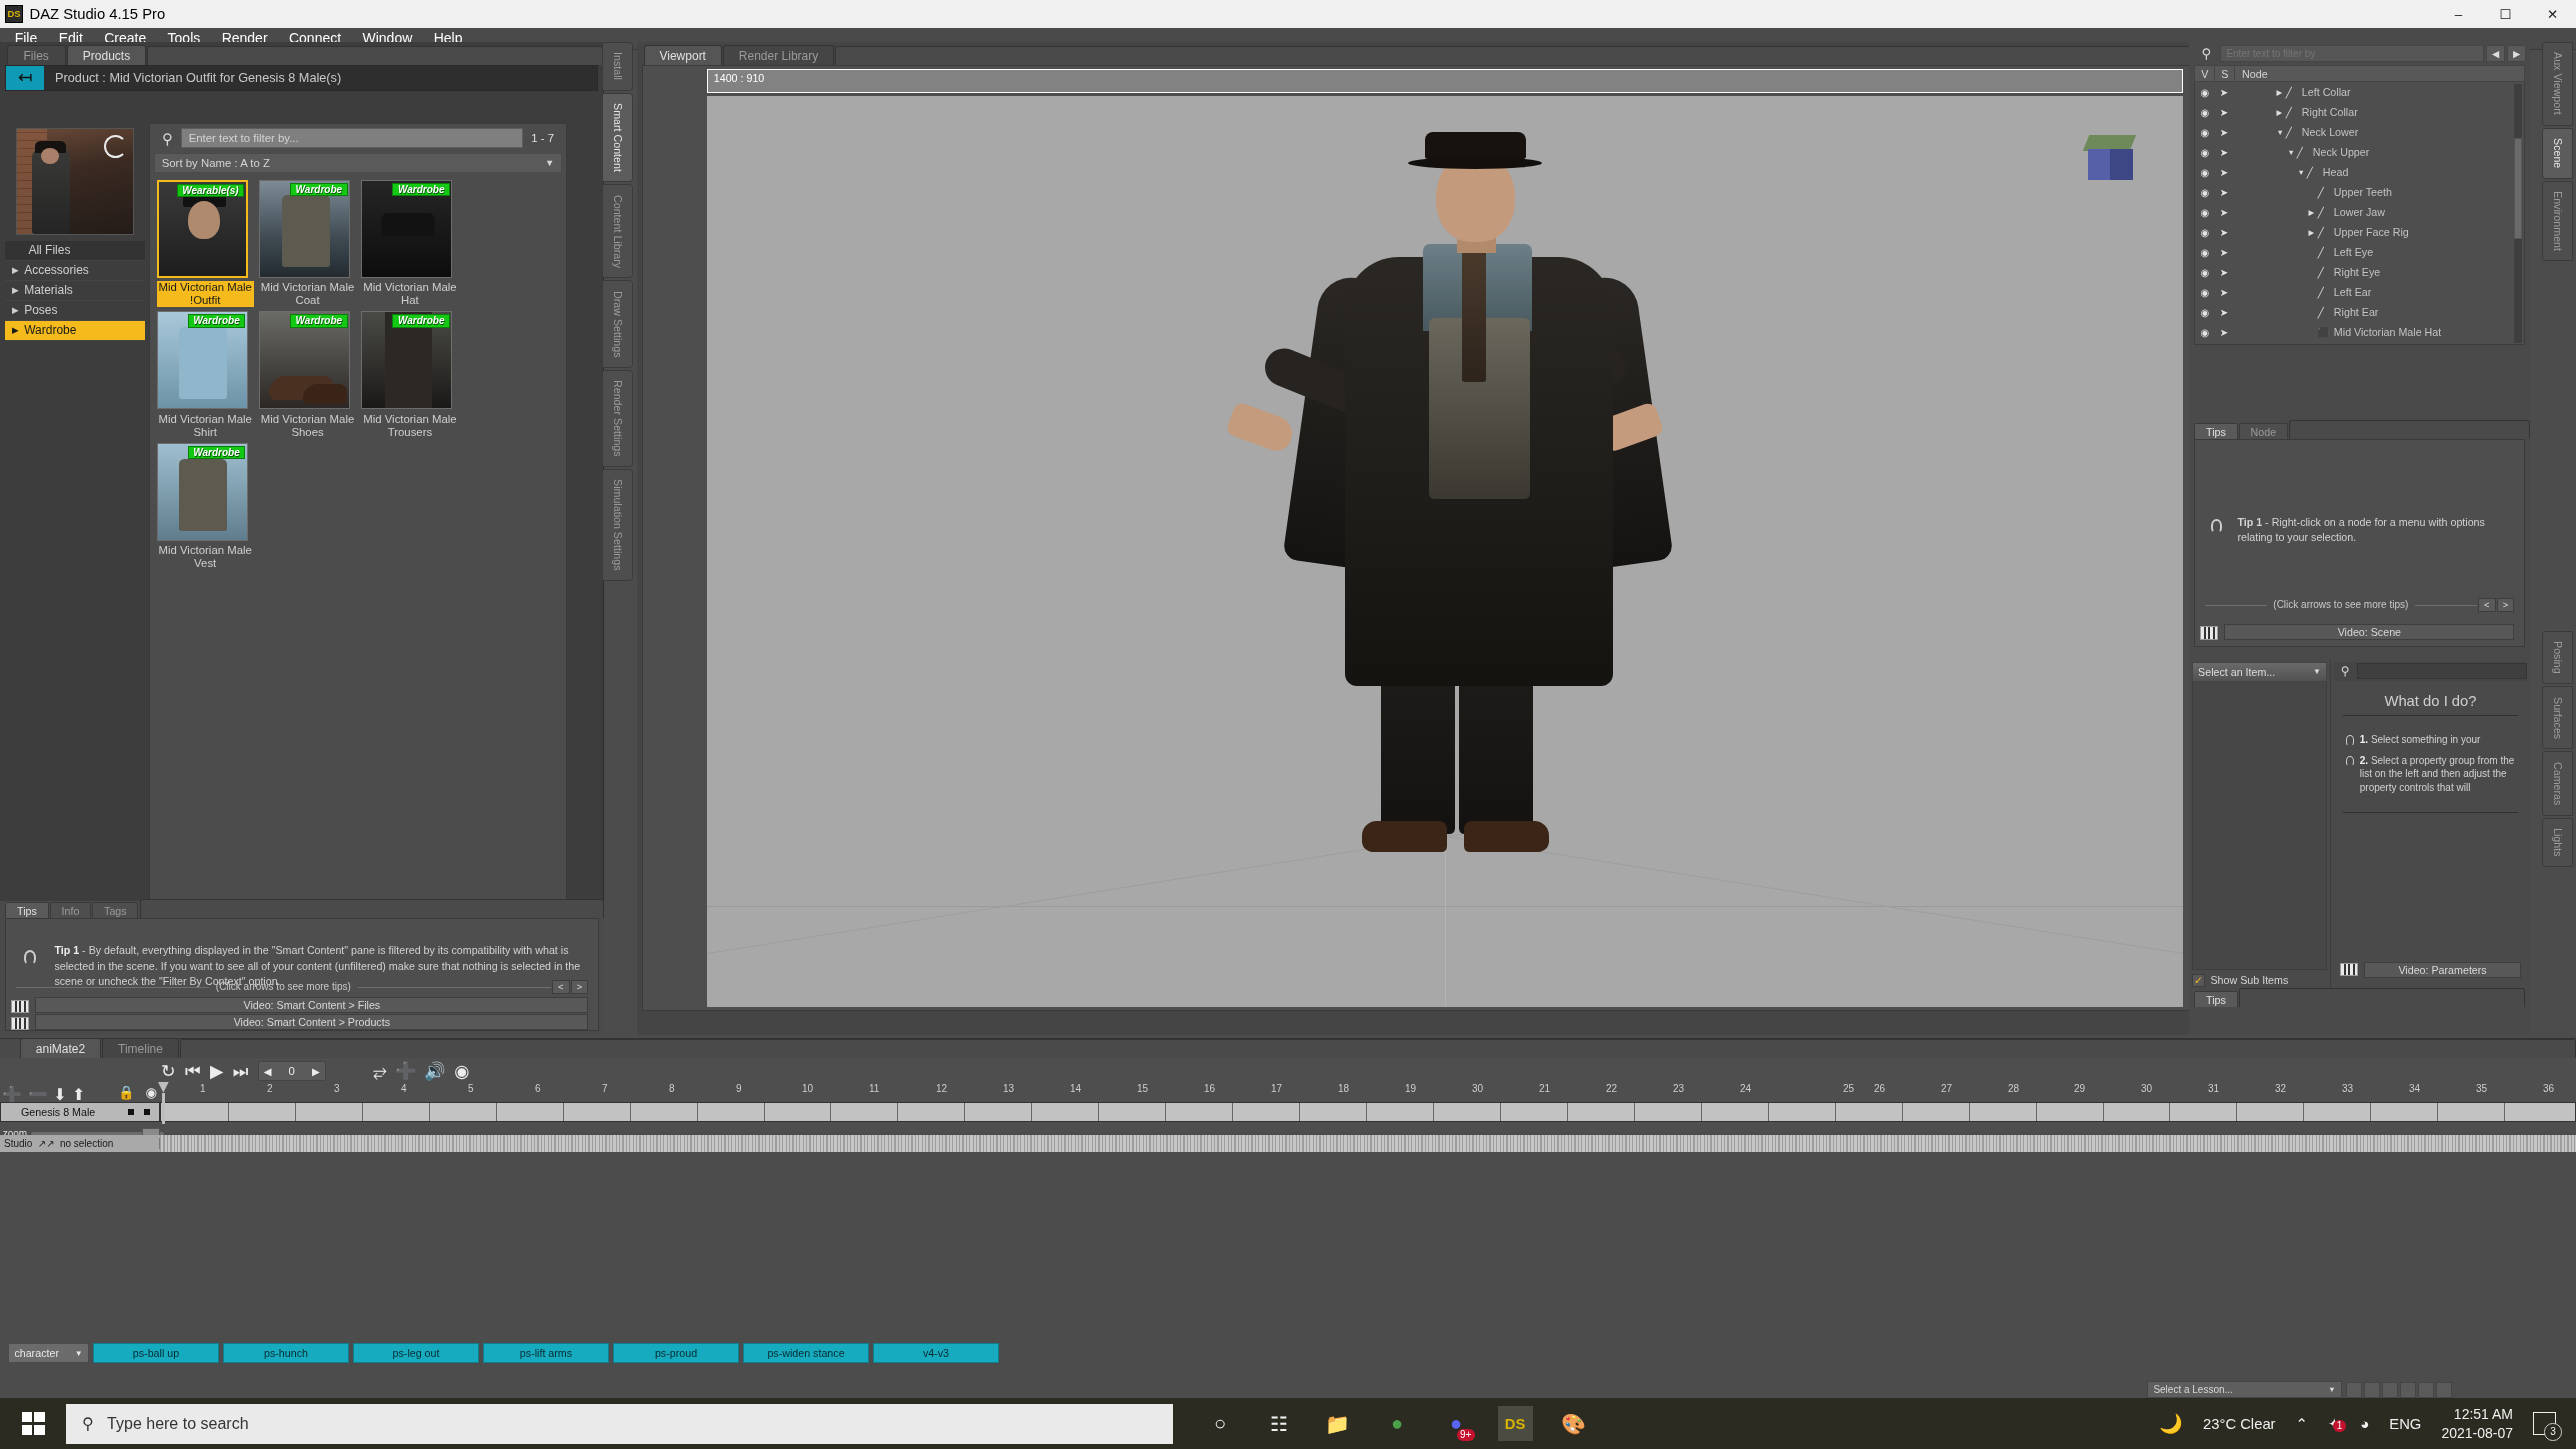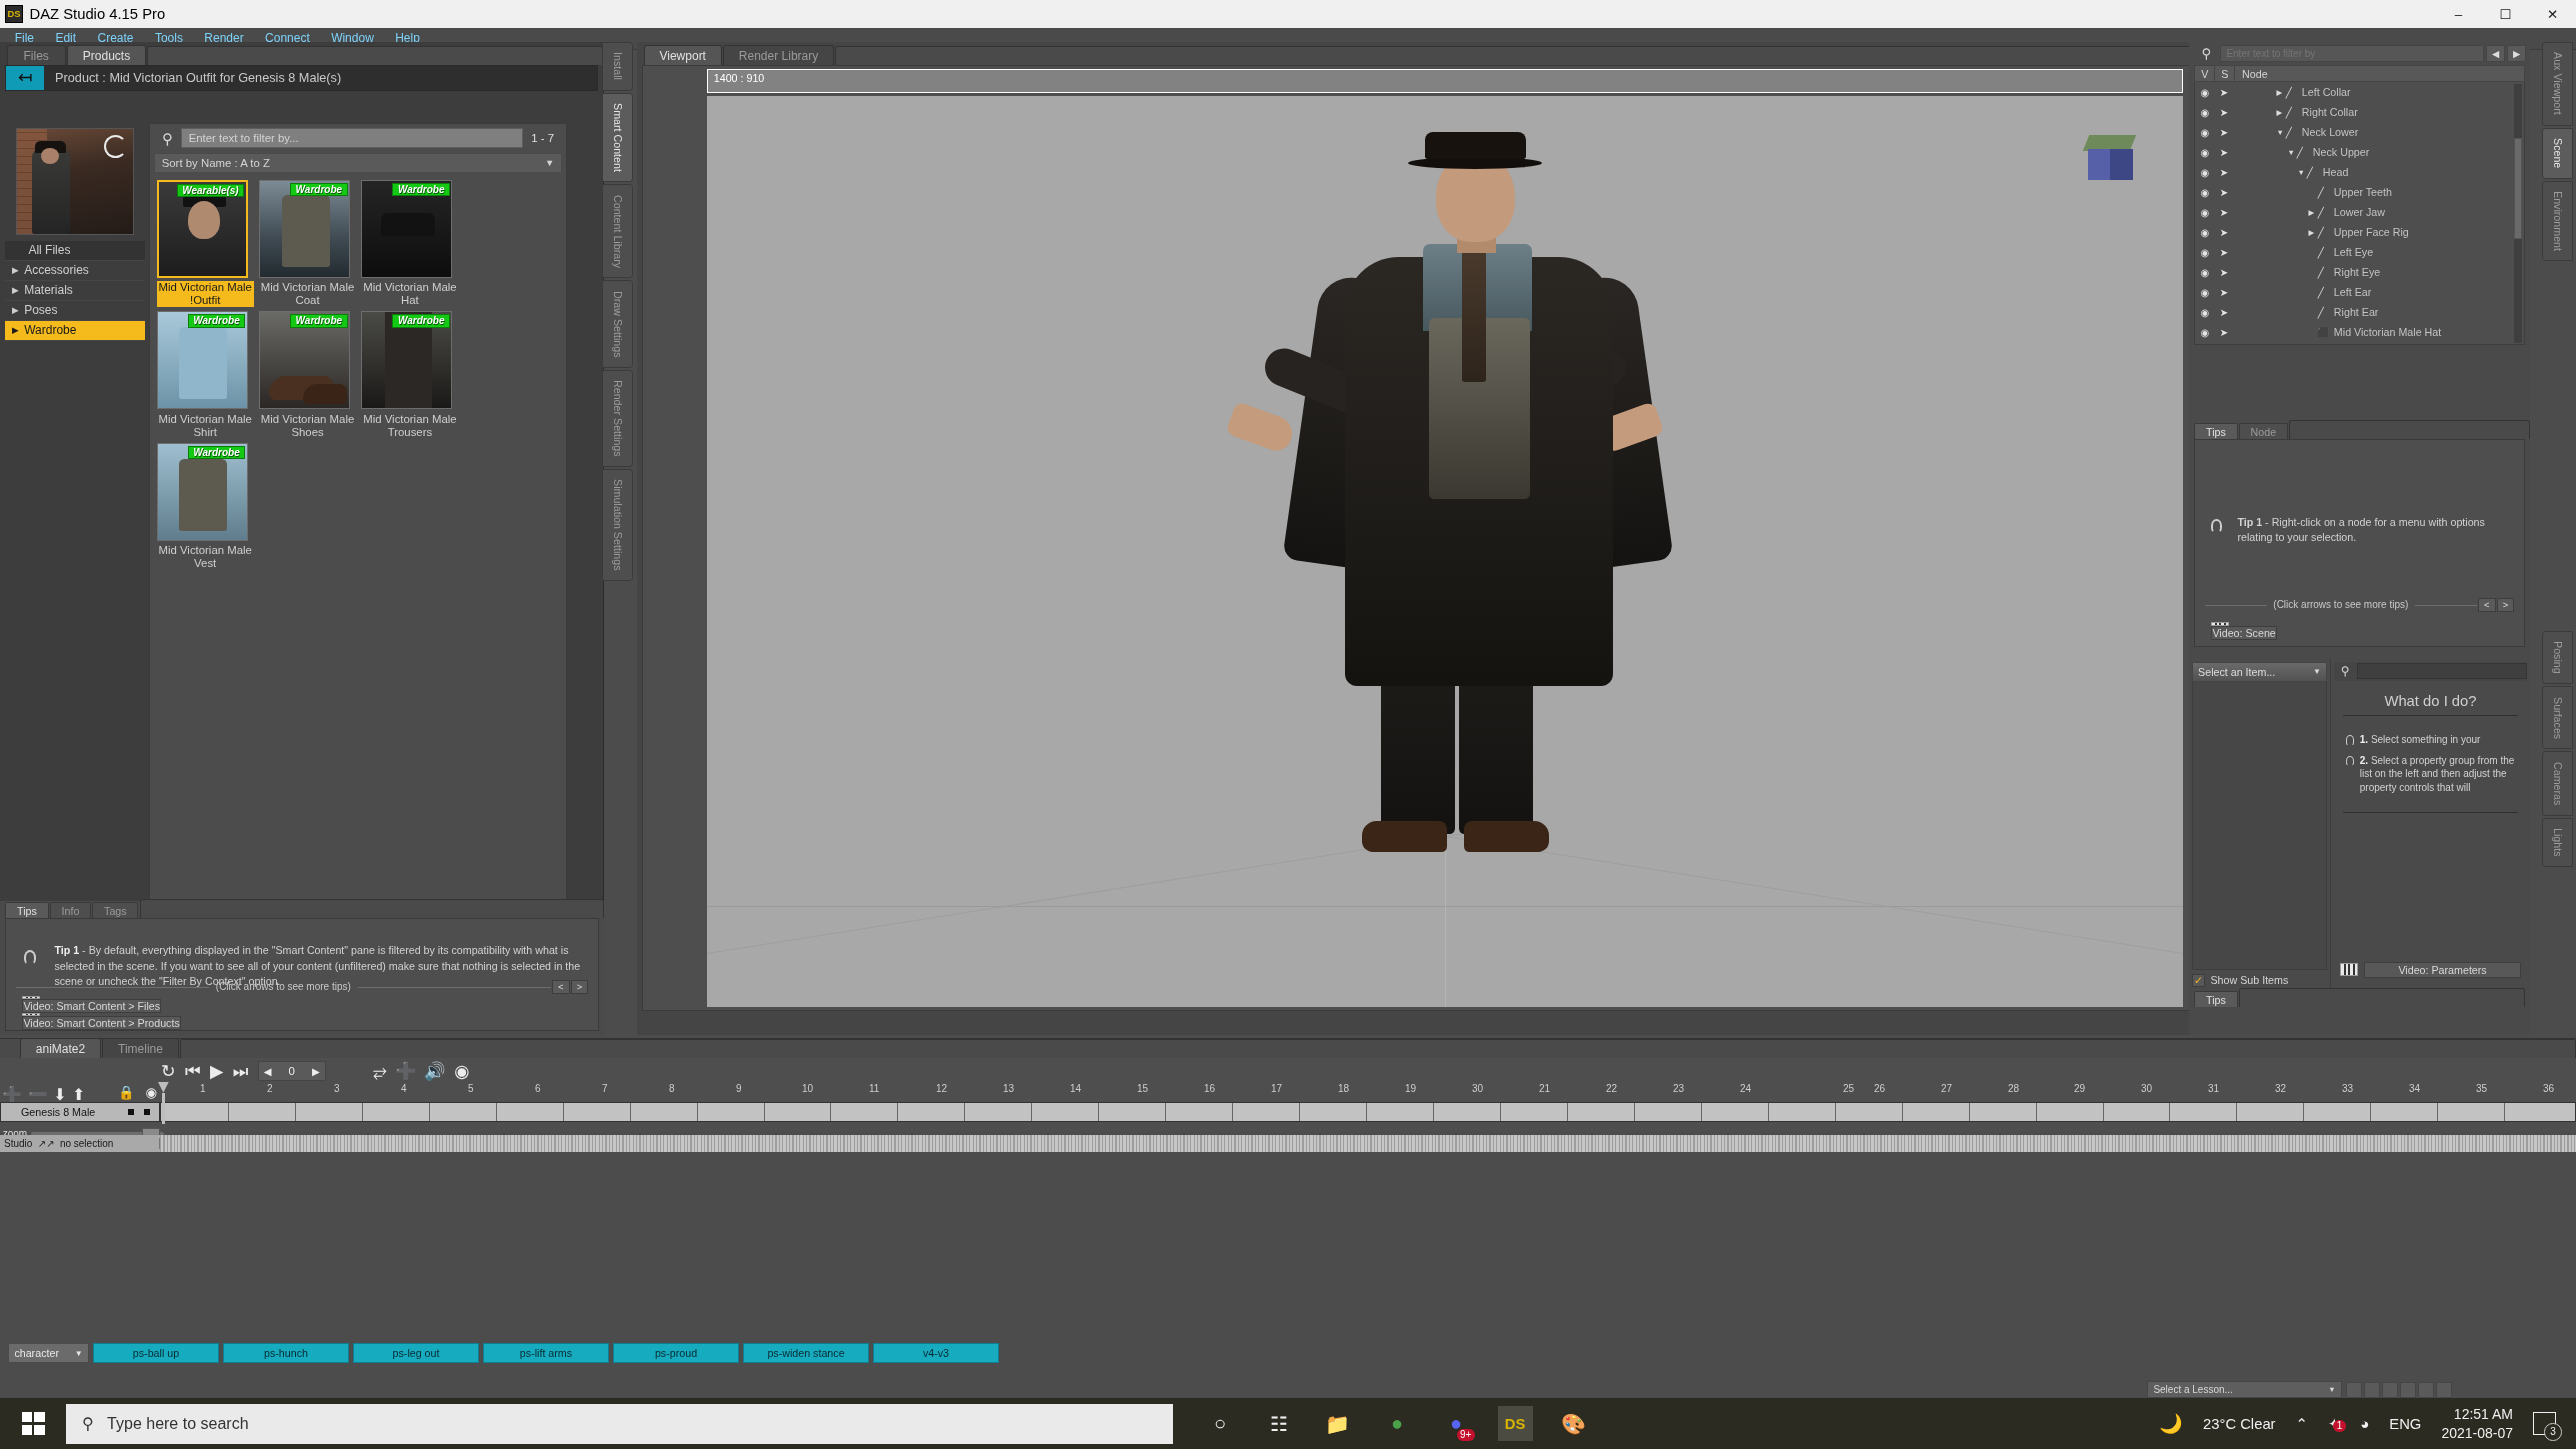--- a/index.html
+++ b/index.html
@@ -13,21 +13,21 @@
   .ds-logo { width:17.4px; height:17.4px; margin:0 6.7px 0 5.4px; background:#2b2b2b; border:0.7px solid #000;
     color:#d8b400; font-size:9.4px; font-weight:bold; display:flex; align-items:center; justify-content:center; }
   .title-text { font-size:14.8px; color:#000; }
   .win-btns { margin-left:auto; display:flex; height:28px; }
   .win-btn { width:47px; height:28px; display:flex; align-items:center; justify-content:center;
     font-size:13.4px; color:#222; }
 
   
   .menubar { position:absolute; left:0; top:28px; width:2576px; height:21.5px; background:#4a4a4a;
     display:flex; align-items:center; padding-left:4px; border-bottom:0.7px solid #3a3a3a; }
-  .menuitem { font-size:12px; color:#7dd3fc; padding:2px 10.7px; }
+  .menuitem { font-size:14px; color:#ffffff; padding:2px 10.7px; }
   .menuitem u { text-decoration:underline; }
   .workoffline { position:absolute; left:523px; top:47px; font-size:12.7px; color:#cfcfcf; }
 
   
   .leftpane { position:absolute; left:0; top:42px; width:604px; height:993px; background:#3d3d3d;
     border-right:0.7px solid #2a2a2a; }
   .tabrow { display:flex; height:23px; padding-left:6.7px; background:#3d3d3d; align-items:flex-end; }
   .ptab { height:20px; min-width:59px; padding:0 14.8px; background:#454545; color:#9a9a9a;
     font-size:12px; display:flex; align-items:center; justify-content:center;
     border:0.7px solid #333; border-bottom:none; border-radius:2.7px 2.7px 0 0; margin-right:1.3px; }
@@ -109,21 +109,21 @@
   .tipsbody { margin:0 5.4px; height:113px; background:#4e4e4e; border:0.7px solid #3a3a3a; position:relative; }
   .tiptext { position:absolute; left:48px; right:10.7px; top:24px; font-size:10.7px; color:#d2d2d2; line-height:1.45; }
   .tiptext b { color:#eee; }
   .tipbulb { position:absolute; left:17.4px; top:31px; width:12px; height:14.8px;
     border:2px solid #cdcdcd; border-radius:50% 50% 40% 40%; border-bottom-color:transparent; }
   .tipnav { position:absolute; left:9.4px; right:9.4px; bottom:36px; display:flex; align-items:center; font-size:10px; color:#c9c9c9; }
   .tipnav .ln { flex:1; height:0.7px; background:#6e6e6e; }
   .tipnav .lbl { padding:0 6.7px; }
   .navbtn { width:17.4px; height:14.8px; background:#5a5a5a; border:0.7px solid #3d3d3d; margin-left:1.3px;
     display:flex; align-items:center; justify-content:center; font-size:9.4px; color:#ddd; }
-  .vidrow { position:absolute; left:16px; right:9.4px; display:flex; align-items:flex-start; height:17.4px;flex-direction:column; }
+  .vidrow { position:absolute; left:5px; right:9.4px; display:flex; align-items:flex-end; height:17.4px; }
   .vidrow.r1 { bottom:17.4px; } .vidrow.r2 { bottom:0px; }
   .clap { width:17.4px; height:13.4px; margin-right:6.7px; background:
     repeating-linear-gradient(90deg,#e8e8e8 0 2.7px,#333 2.7px 4.7px); border:0.7px solid #999; }
   .vidbtn { flex:1; height:16px; background:#585858; border:0.7px solid #3e3e3e; color:#d8d8d8;
     font-size:10.7px; display:flex; align-items:center; justify-content:center; }
 
   
   .vtabs { position:absolute; width:34px; }
   .vtab { width:31px; background:#4e4e4e; border:0.7px solid #3a3a3a; color:#9c9c9c;
     writing-mode:vertical-rl; text-orientation:mixed; font-size:10.7px; display:flex;

